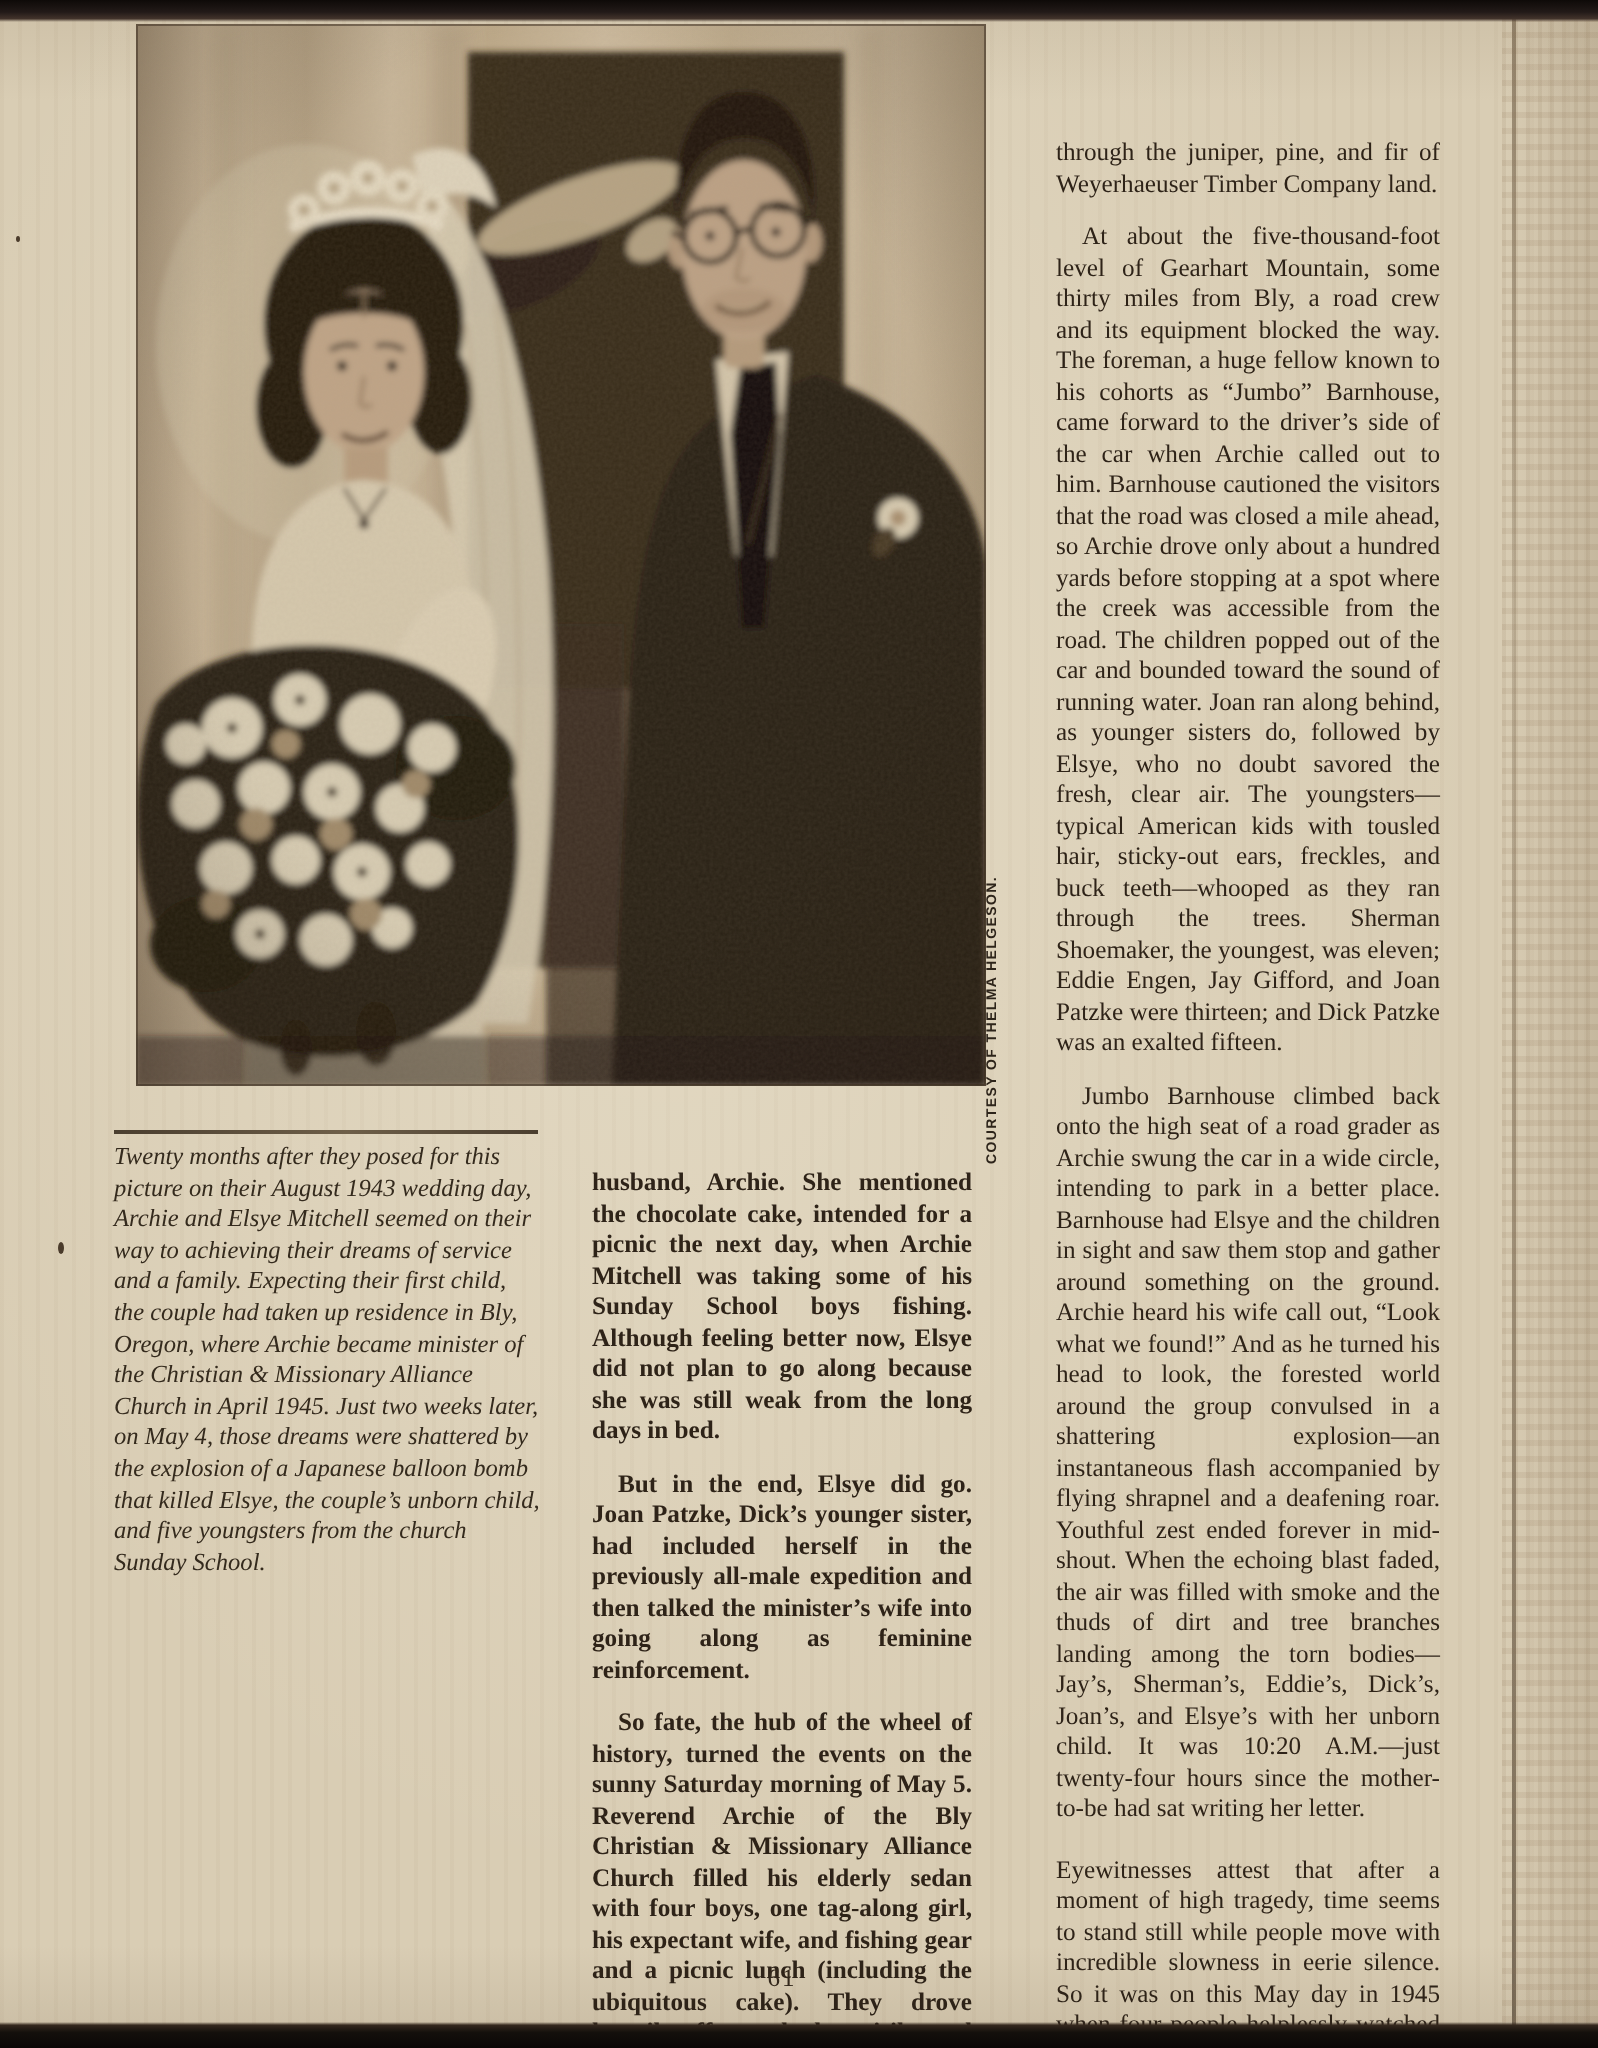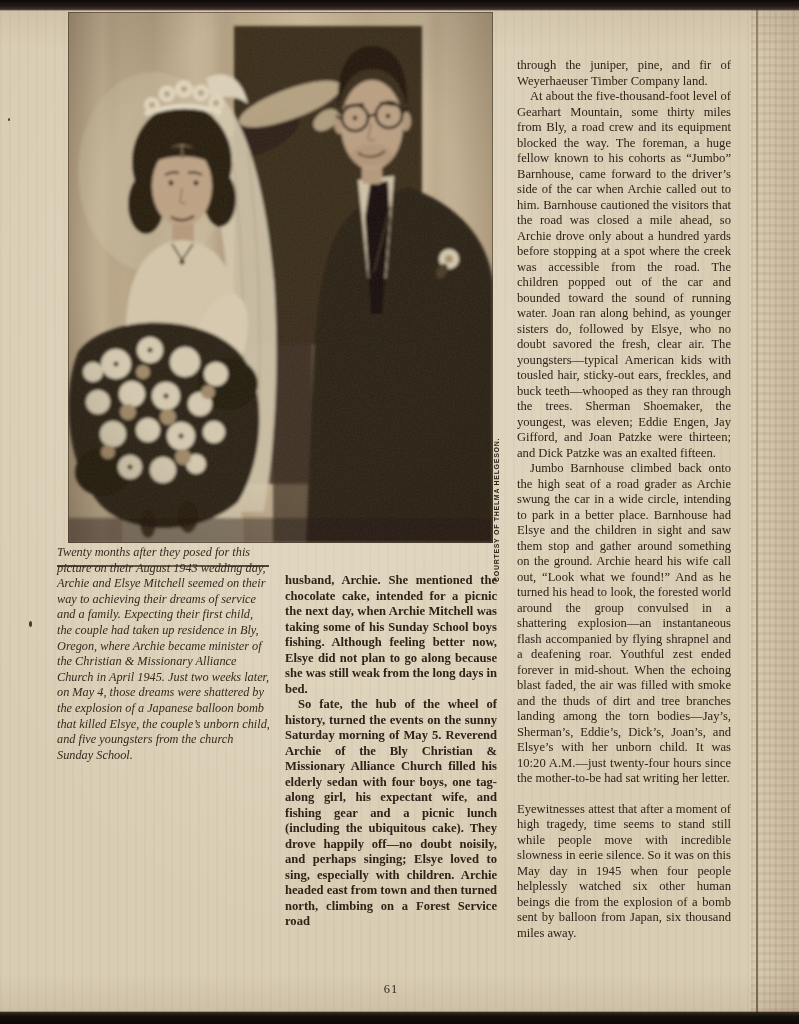--- a/index.html
+++ b/index.html
@@ -25,27 +25,27 @@
 
   .photo{position:absolute;left:68px;top:12px;width:425px;height:531px;box-shadow:0 0 0 1px rgba(48,36,24,0.35) inset;}
   .photo svg{display:block;}
   .photo-credit{position:absolute;left:493px;top:384px;height:198px;width:13px;
     writing-mode:vertical-rl;transform:rotate(180deg);
     font-family:"Liberation Sans","DejaVu Sans",sans-serif;font-size:7px;font-weight:bold;
     letter-spacing:0.7px;color:#2d241a;white-space:nowrap;}
 
   .caption-rule{position:absolute;left:57px;top:565px;width:212px;height:2px;
     background:linear-gradient(90deg,#4a3e2f,#6e5f49 55%,#4a3e2f);}
-  .caption{position:absolute;left:57px;top:545px;width:214px;
+  .caption{position:absolute;left:57px;top:571px;width:214px;
     font-style:italic;font-size:12.3px;line-height:15.6px;color:#342a1d;}
 
   .body-col{position:absolute;text-align:justify;font-size:12.6px;line-height:15.5px;color:#2e2318;}
   .col-middle{left:285px;top:573px;width:212px;font-weight:bold;}
   .col-right{left:517px;top:58px;width:214px;}
-  .body-col p{margin:0;}
+  .body-col p{margin:11px;}
   .body-col p.ind{text-indent:13px;}
   .body-col p.gap{margin-top:15px;}
 
   .page-number{position:absolute;left:285px;top:982px;width:212px;text-align:center;
     font-size:12.5px;letter-spacing:1px;color:#33281c;}
 </style>
 </head>
 <body>
 
 <div class="page">
@@ -213,20 +213,21 @@
     </svg>
   </figure>
 
   <div class="photo-credit">COURTESY OF THELMA HELGESON.</div>
 
   <div class="caption-rule"></div>
   <div class="caption">Twenty months after they posed for this picture on their August 1943 wedding day, Archie and Elsye Mitchell seemed on their way to achieving their dreams of service and a family. Expecting their first child, the couple had taken up residence in Bly, Oregon, where Archie became minister of the Christian &amp; Missionary Alliance Church in April 1945. Just two weeks later, on May 4, those dreams were shattered by the explosion of a Japanese balloon bomb that killed Elsye, the couple’s unborn child, and five youngsters from the church Sunday School.</div>
 
   <div class="body-col col-middle">
     <p>husband, Archie. She mentioned the chocolate cake, intended for a picnic the next day, when Archie Mitchell was taking some of his Sunday School boys fishing. Although feeling better now, Elsye did not plan to go along because she was still weak from the long days in bed.</p>
+    <p class="ind">But in the end, Elsye did go. Joan Patzke, Dick’s younger sister, had included herself in the previously all-male expedition and then talked the minister’s wife into going along as feminine reinforcement.</p>
     <p class="ind">So fate, the hub of the wheel of history, turned the events on the sunny Saturday morning of May 5. Reverend Archie of the Bly Christian &amp; Missionary Alliance Church filled his elderly sedan with four boys, one tag-along girl, his expectant wife, and fishing gear and a picnic lunch (including the ubiquitous cake). They drove happily off—no doubt noisily, and perhaps singing; Elsye loved to sing, especially with children. Archie headed east from town and then turned north, climbing on a Forest Service road</p>
   </div>
 
   <div class="body-col col-right">
     <p>through the juniper, pine, and fir of Weyerhaeuser Timber Company land.</p>
     <p class="ind">At about the five-thousand-foot level of Gearhart Mountain, some thirty miles from Bly, a road crew and its equipment blocked the way. The foreman, a huge fellow known to his cohorts as “Jumbo” Barnhouse, came forward to the driver’s side of the car when Archie called out to him. Barnhouse cautioned the visitors that the road was closed a mile ahead, so Archie drove only about a hundred yards before stopping at a spot where the creek was accessible from the road. The children popped out of the car and bounded toward the sound of running water. Joan ran along behind, as younger sisters do, followed by Elsye, who no doubt savored the fresh, clear air. The youngsters—typical American kids with tousled hair, sticky-out ears, freckles, and buck teeth—whooped as they ran through the trees. Sherman Shoemaker, the youngest, was eleven; Eddie Engen, Jay Gifford, and Joan Patzke were thirteen; and Dick Patzke was an exalted fifteen.</p>
     <p class="ind">Jumbo Barnhouse climbed back onto the high seat of a road grader as Archie swung the car in a wide circle, intending to park in a better place. Barnhouse had Elsye and the children in sight and saw them stop and gather around something on the ground. Archie heard his wife call out, “Look what we found!” And as he turned his head to look, the forested world around the group convulsed in a shattering explosion—an instantaneous flash accompanied by flying shrapnel and a deafening roar. Youthful zest ended forever in mid-shout. When the echoing blast faded, the air was filled with smoke and the thuds of dirt and tree branches landing among the torn bodies—Jay’s, Sherman’s, Eddie’s, Dick’s, Joan’s, and Elsye’s with her unborn child. It was 10:20 A.M.—just twenty-four hours since the mother-to-be had sat writing her letter.</p>
     <p class="gap">Eyewitnesses attest that after a moment of high tragedy, time seems to stand still while people move with incredible slowness in eerie silence. So it was on this May day in 1945 when four people helplessly watched six other human beings die from the explosion of a bomb sent by balloon from Japan, six thousand miles away.</p>
   </div>
 

